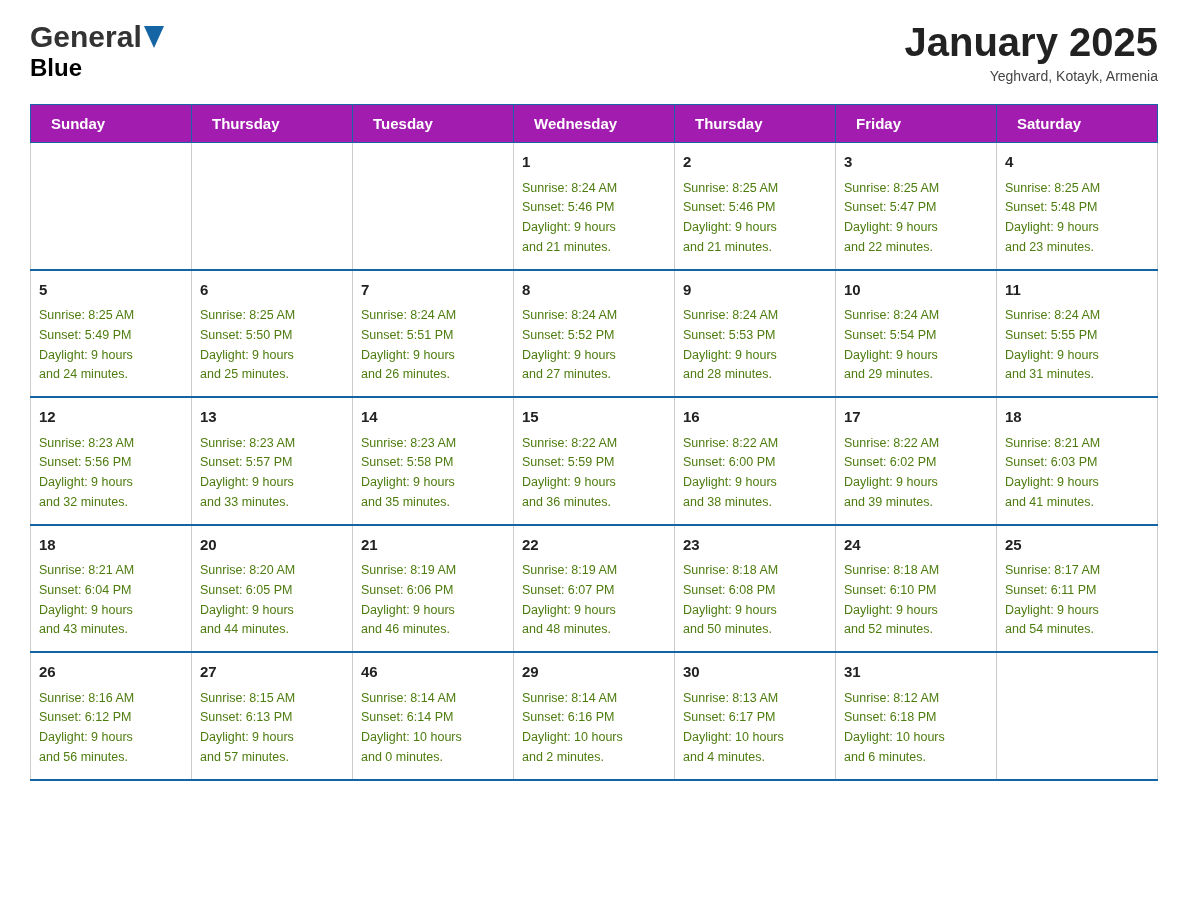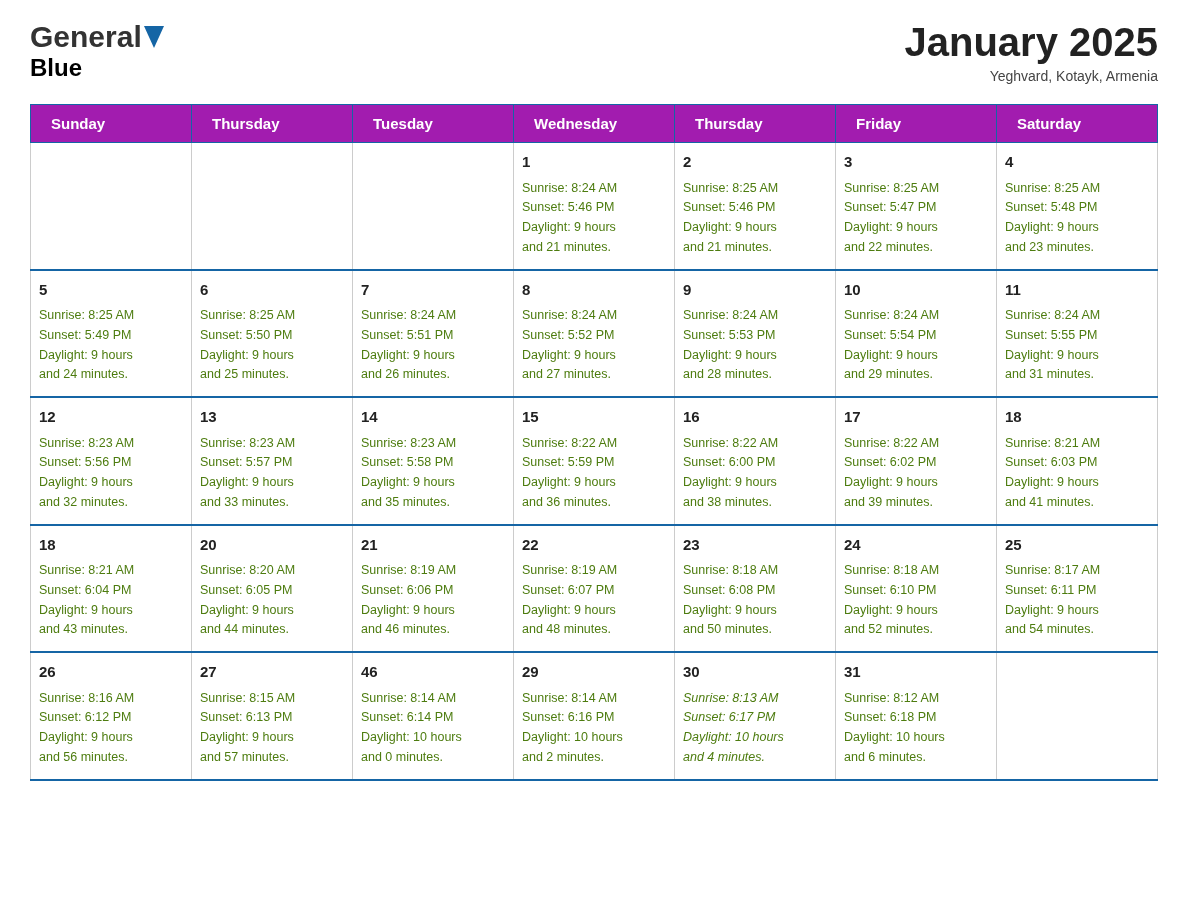--- a/index.html
+++ b/index.html
@@ -254,21 +254,21 @@
 Daylight: 9 hours
 and 57 minutes.</span></td>
         <td><span class="day-num">46</span><span class="day-info" style="white-space: pre-line;">Sunrise: 8:14 AM
 Sunset: 6:14 PM
 Daylight: 10 hours
 and 0 minutes.</span></td>
         <td><span class="day-num">29</span><span class="day-info" style="white-space: pre-line;">Sunrise: 8:14 AM
 Sunset: 6:16 PM
 Daylight: 10 hours
 and 2 minutes.</span></td>
-        <td><span class="day-num">30</span><span class="day-info" style="white-space: pre-line; font-style: italic;">Sunrise: 8:13 AM
+        <td><span class="day-num">30</span><span class="day-info" style="white-space: pre-line;">Sunrise: 8:13 AM
 Sunset: 6:17 PM
 Daylight: 10 hours
 and 4 minutes.</span></td>
         <td><span class="day-num">31</span><span class="day-info" style="white-space: pre-line;">Sunrise: 8:12 AM
 Sunset: 6:18 PM
 Daylight: 10 hours
 and 6 minutes.</span></td>
         <td class="empty"></td>
       </tr>
     </tbody>

